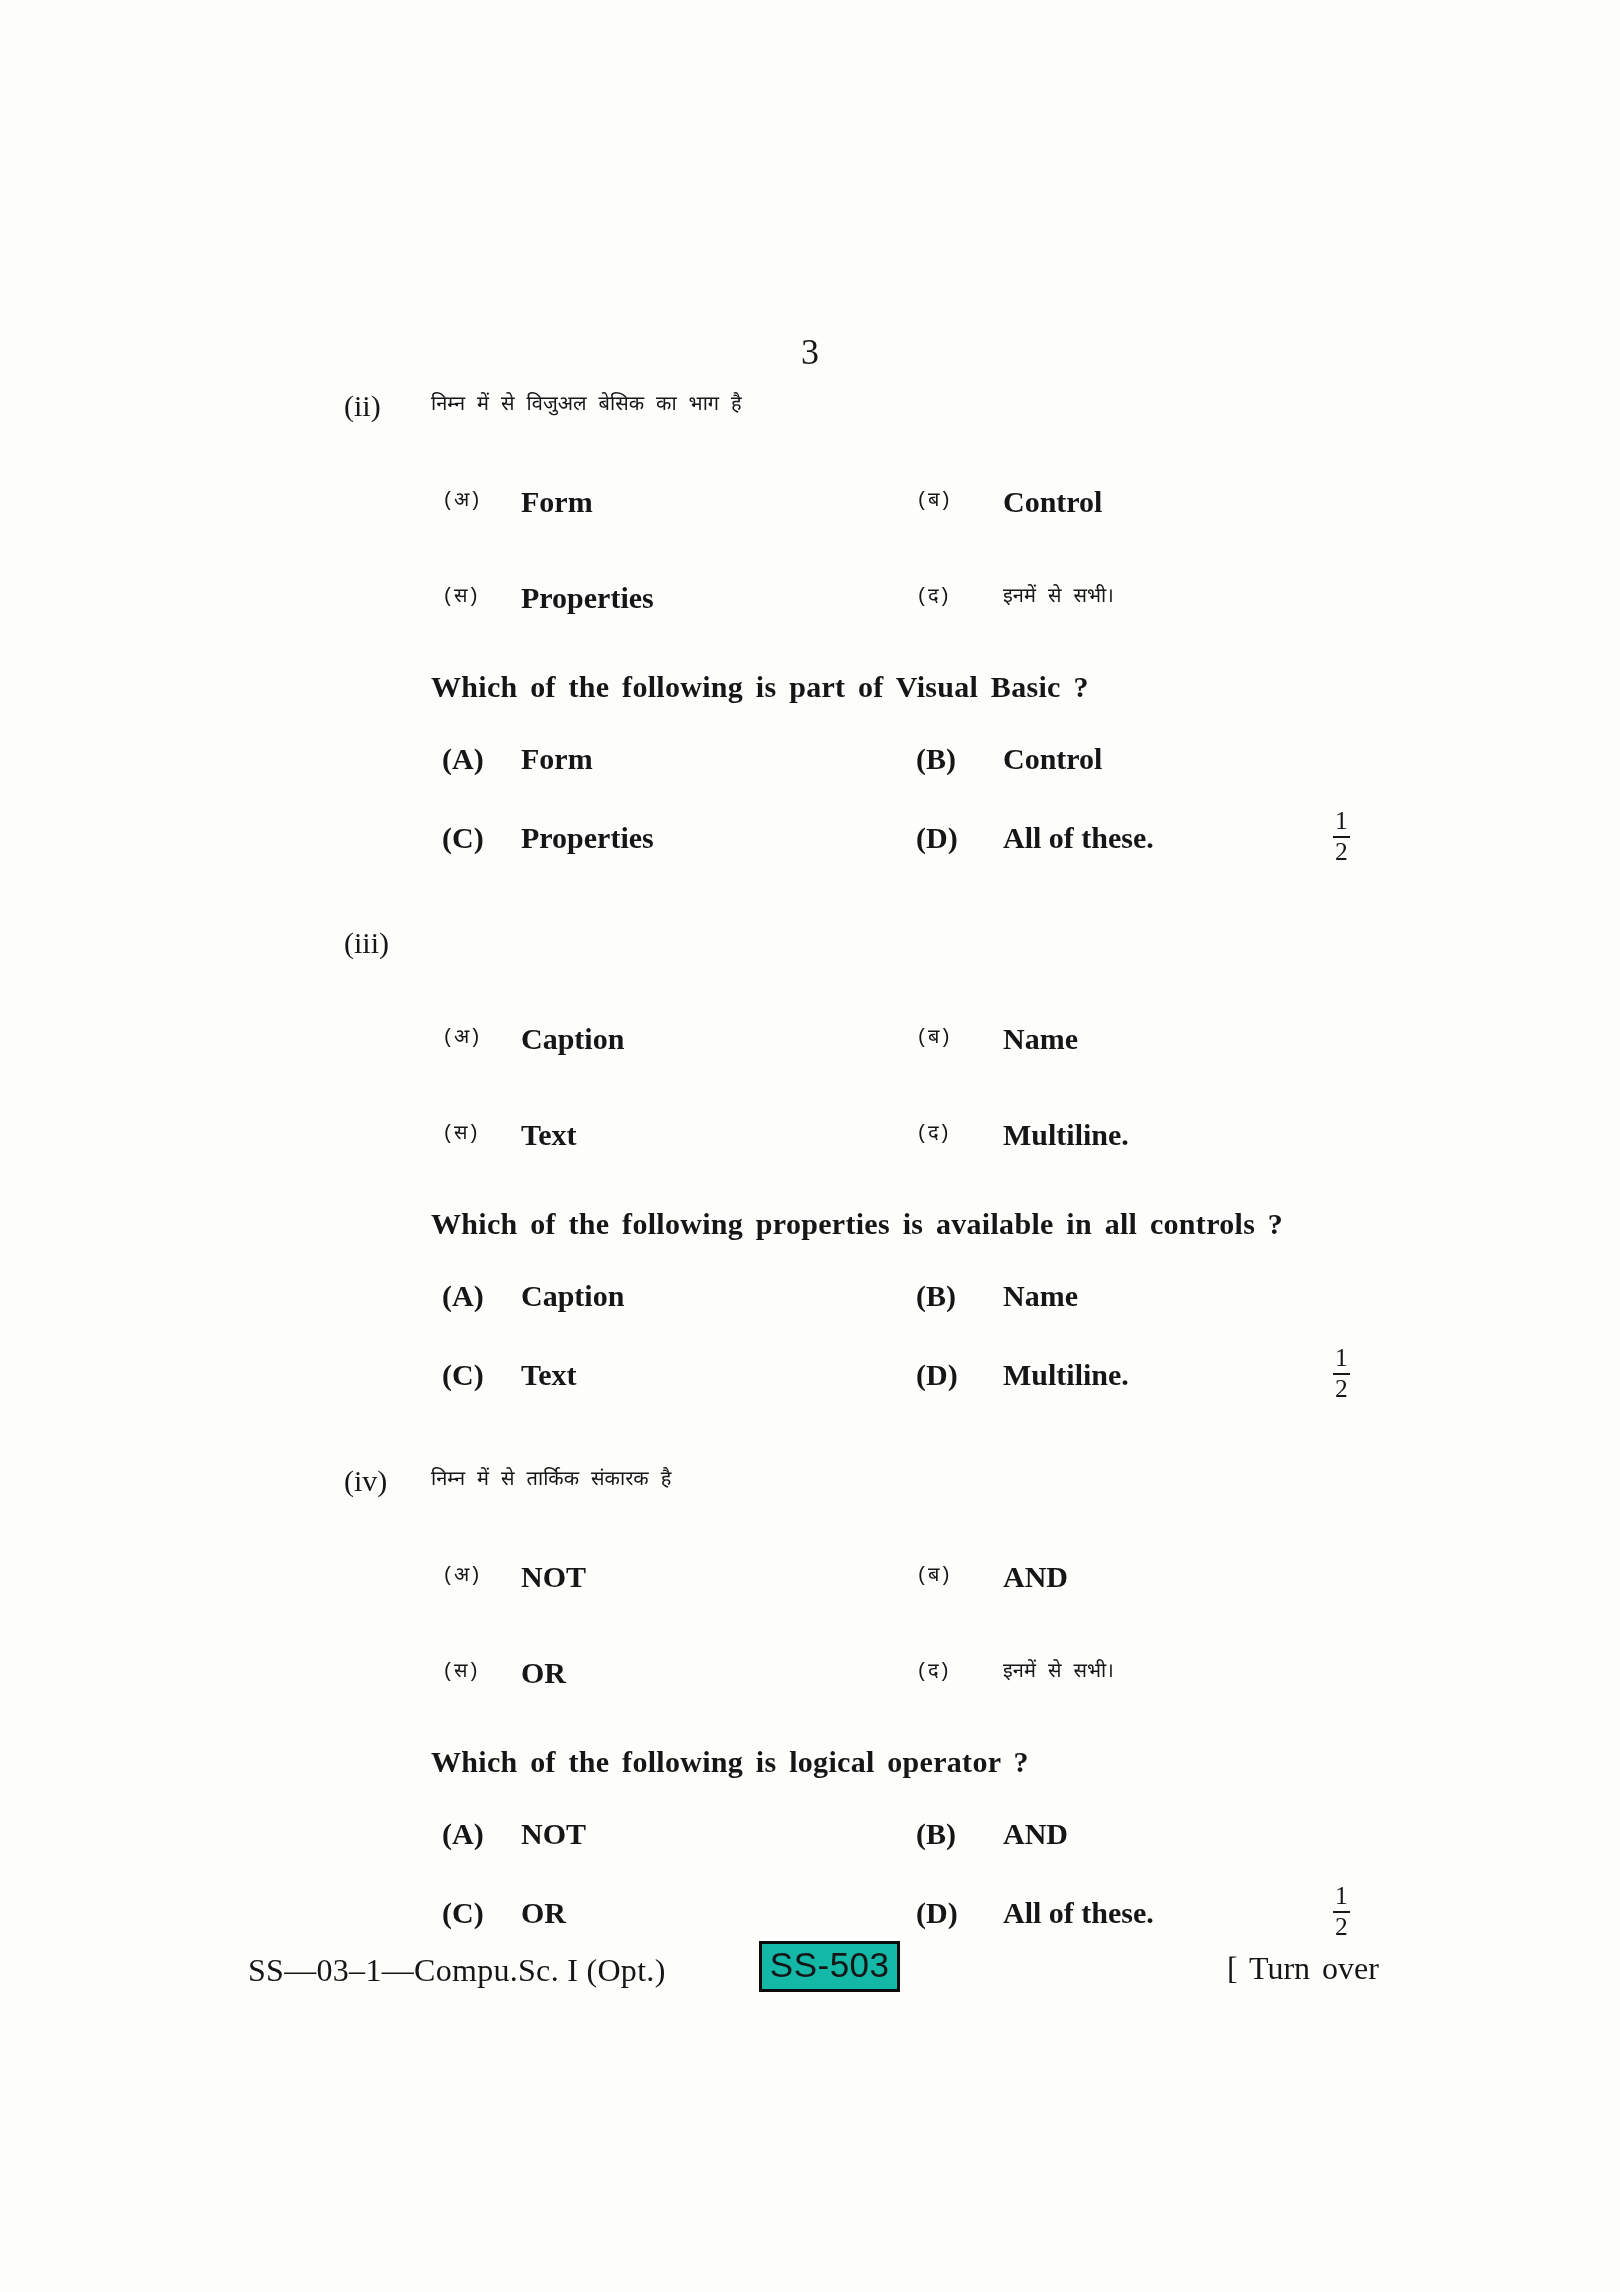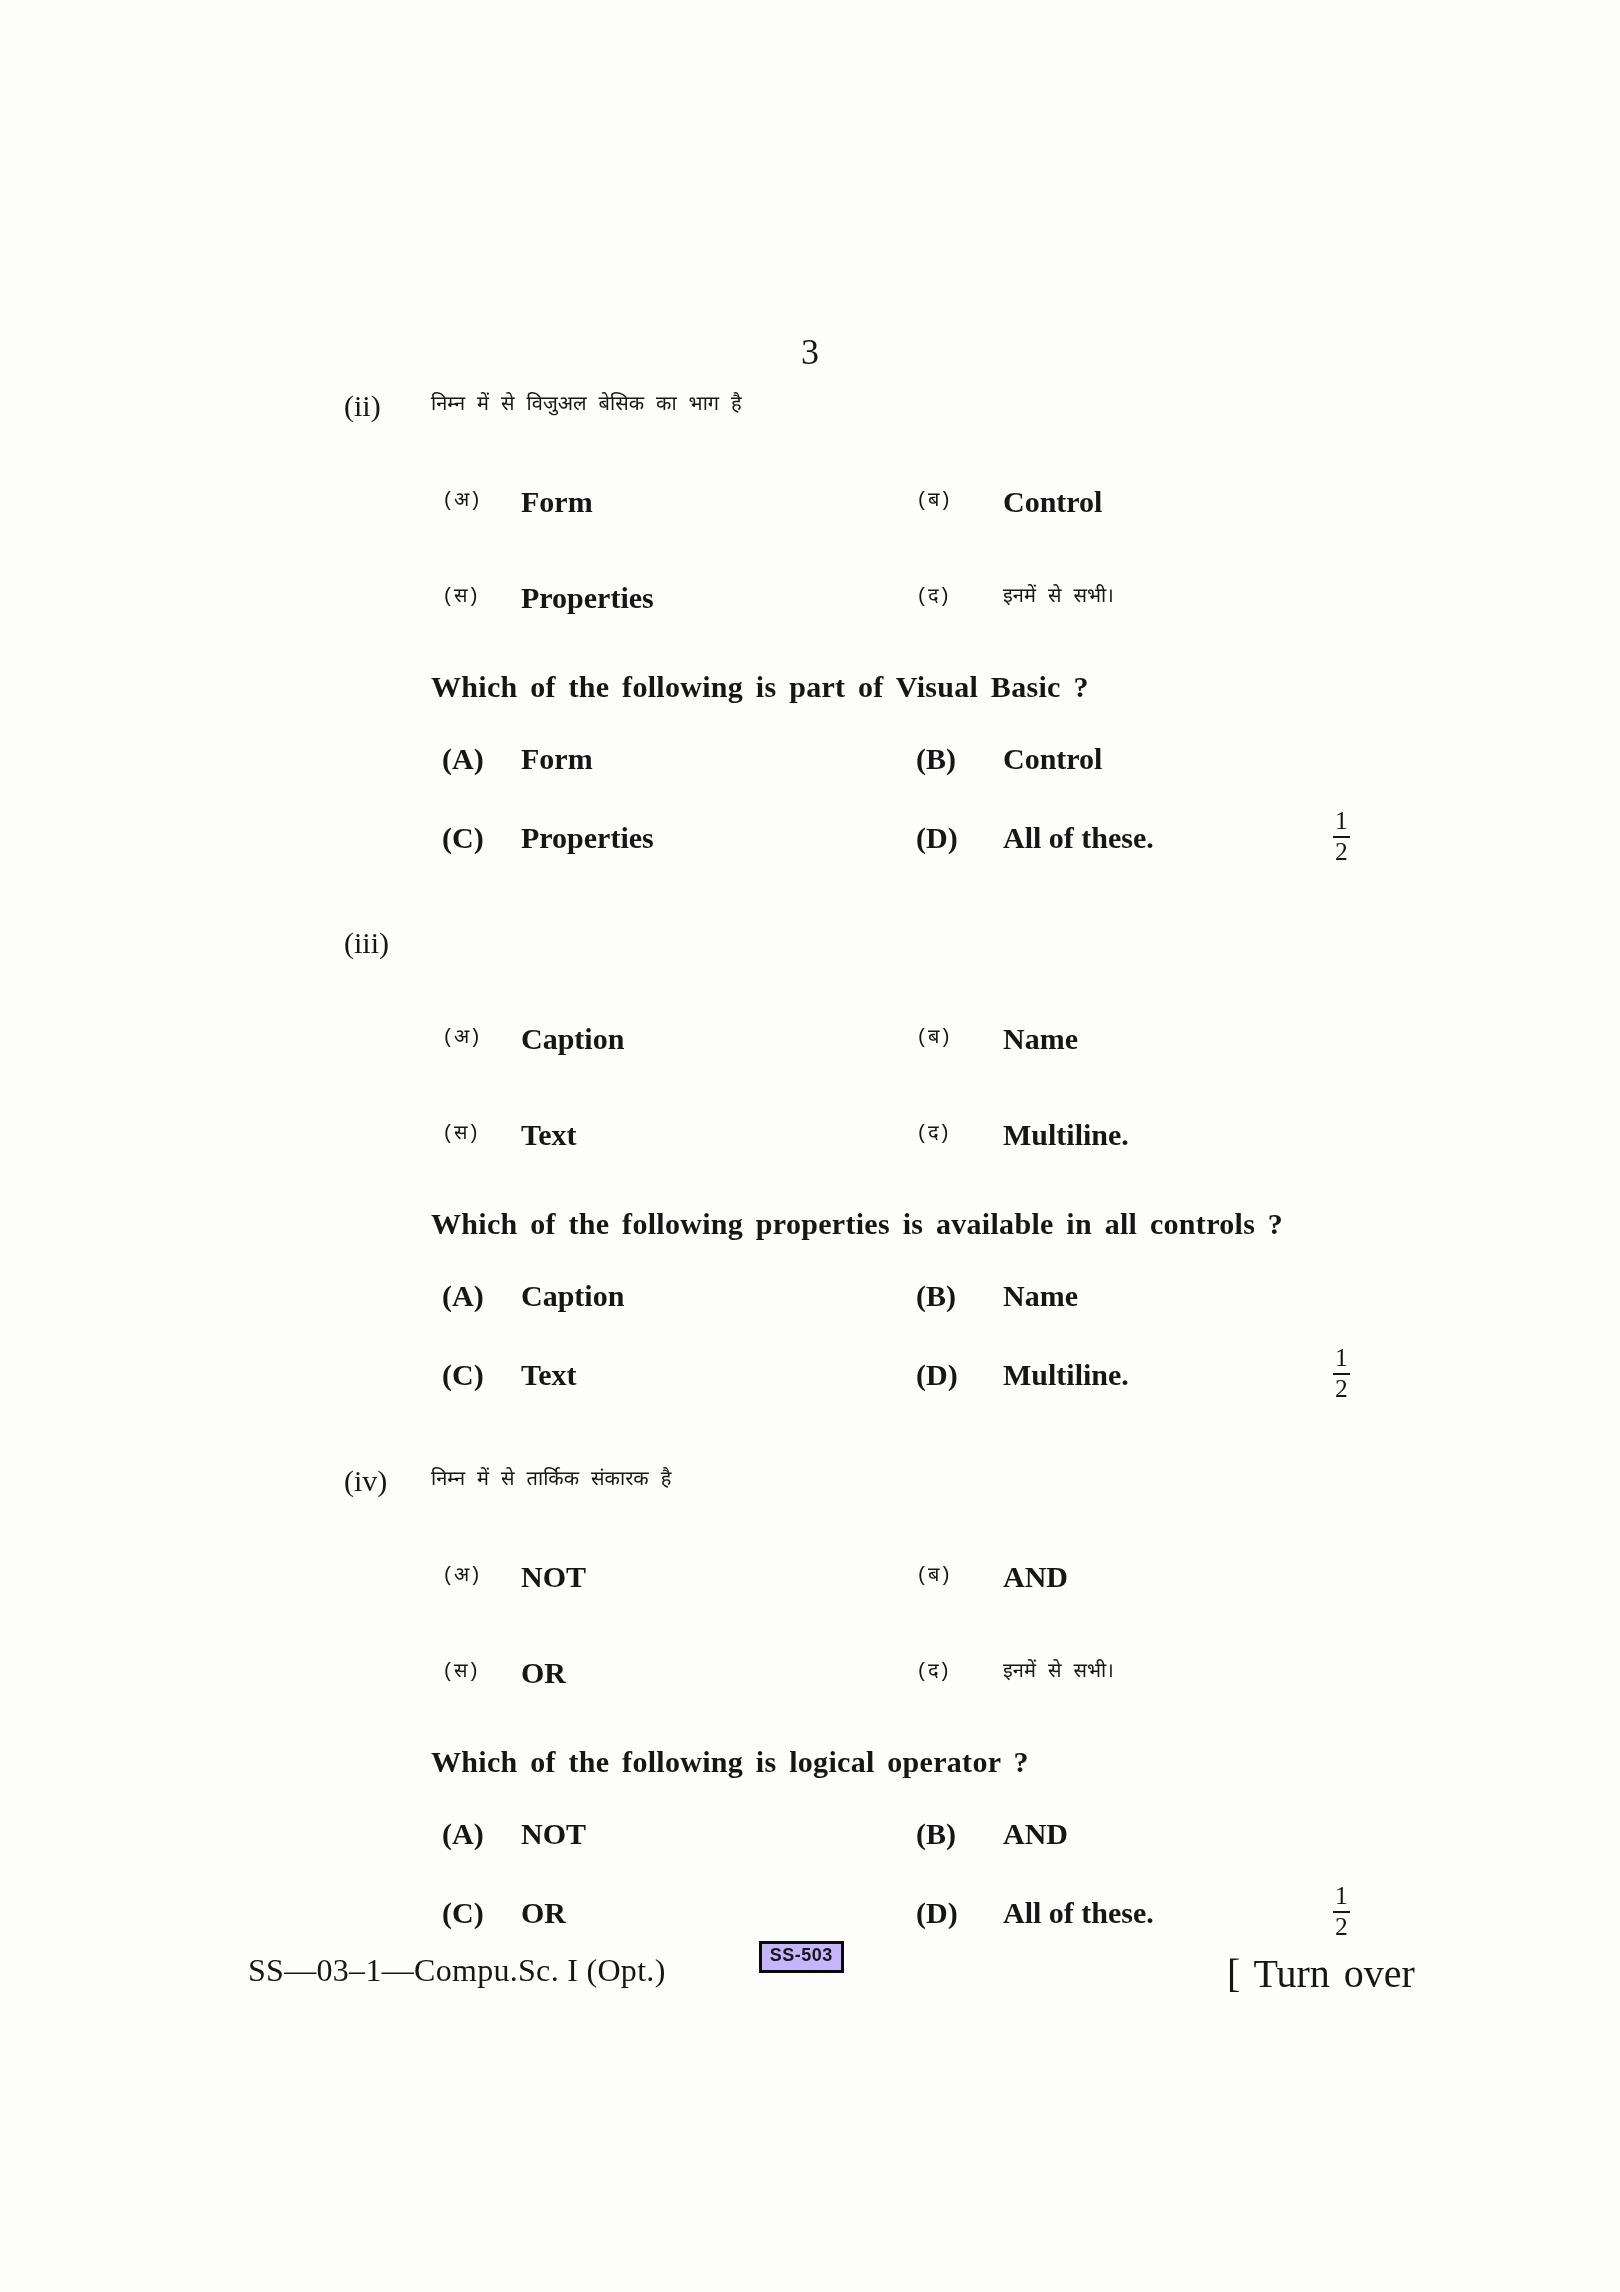--- a/index.html
+++ b/index.html
@@ -54,26 +54,26 @@
   .frac .num{padding:0 2px;}
   .footer-left{
     position:absolute;left:248px;top:1952px;
     font-size:32px;letter-spacing:0.3px;
   }
   .footer-box{
     position:absolute;left:759px;top:1941px;
     border:3.9px solid #0a0a0a;
     padding:1px 7.8px 3.9px 7.8px;
     font-family:"Liberation Sans","DejaVu Sans",sans-serif;
-    font-weight:bold;font-size:18px;letter-spacing:0.5px;
-    background:#c4b5fd;
+    font-weight:normal;font-size:35px;letter-spacing:0.5px;
+    background:#14b8a6;
   }
   .footer-right{
     position:absolute;left:1227px;top:1950px;
-    font-size:40px;word-spacing:3.9px;
+    font-size:32px;word-spacing:3.9px;
   }
 </style>
 </head>
 <body>
 
 <div class="page">
 
   <div class="page-number">3</div>
 
   <section class="question q-pos-0">

